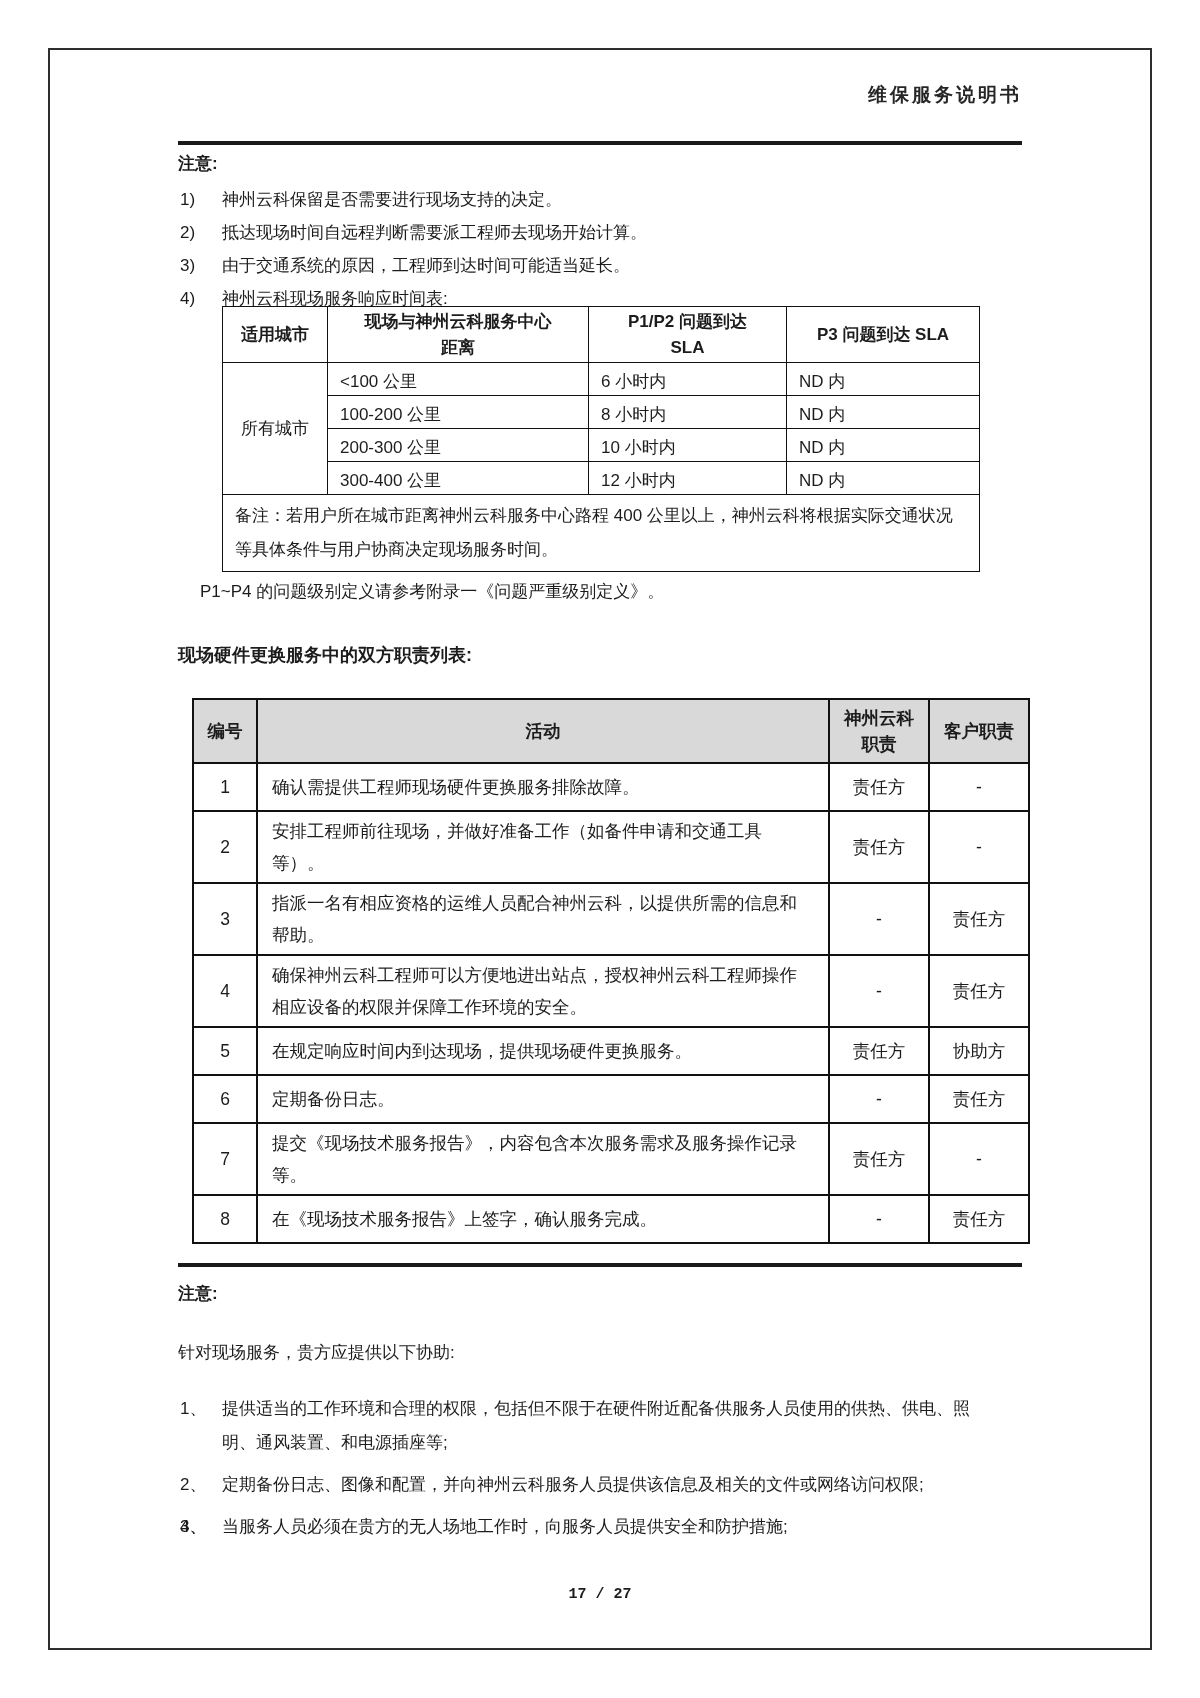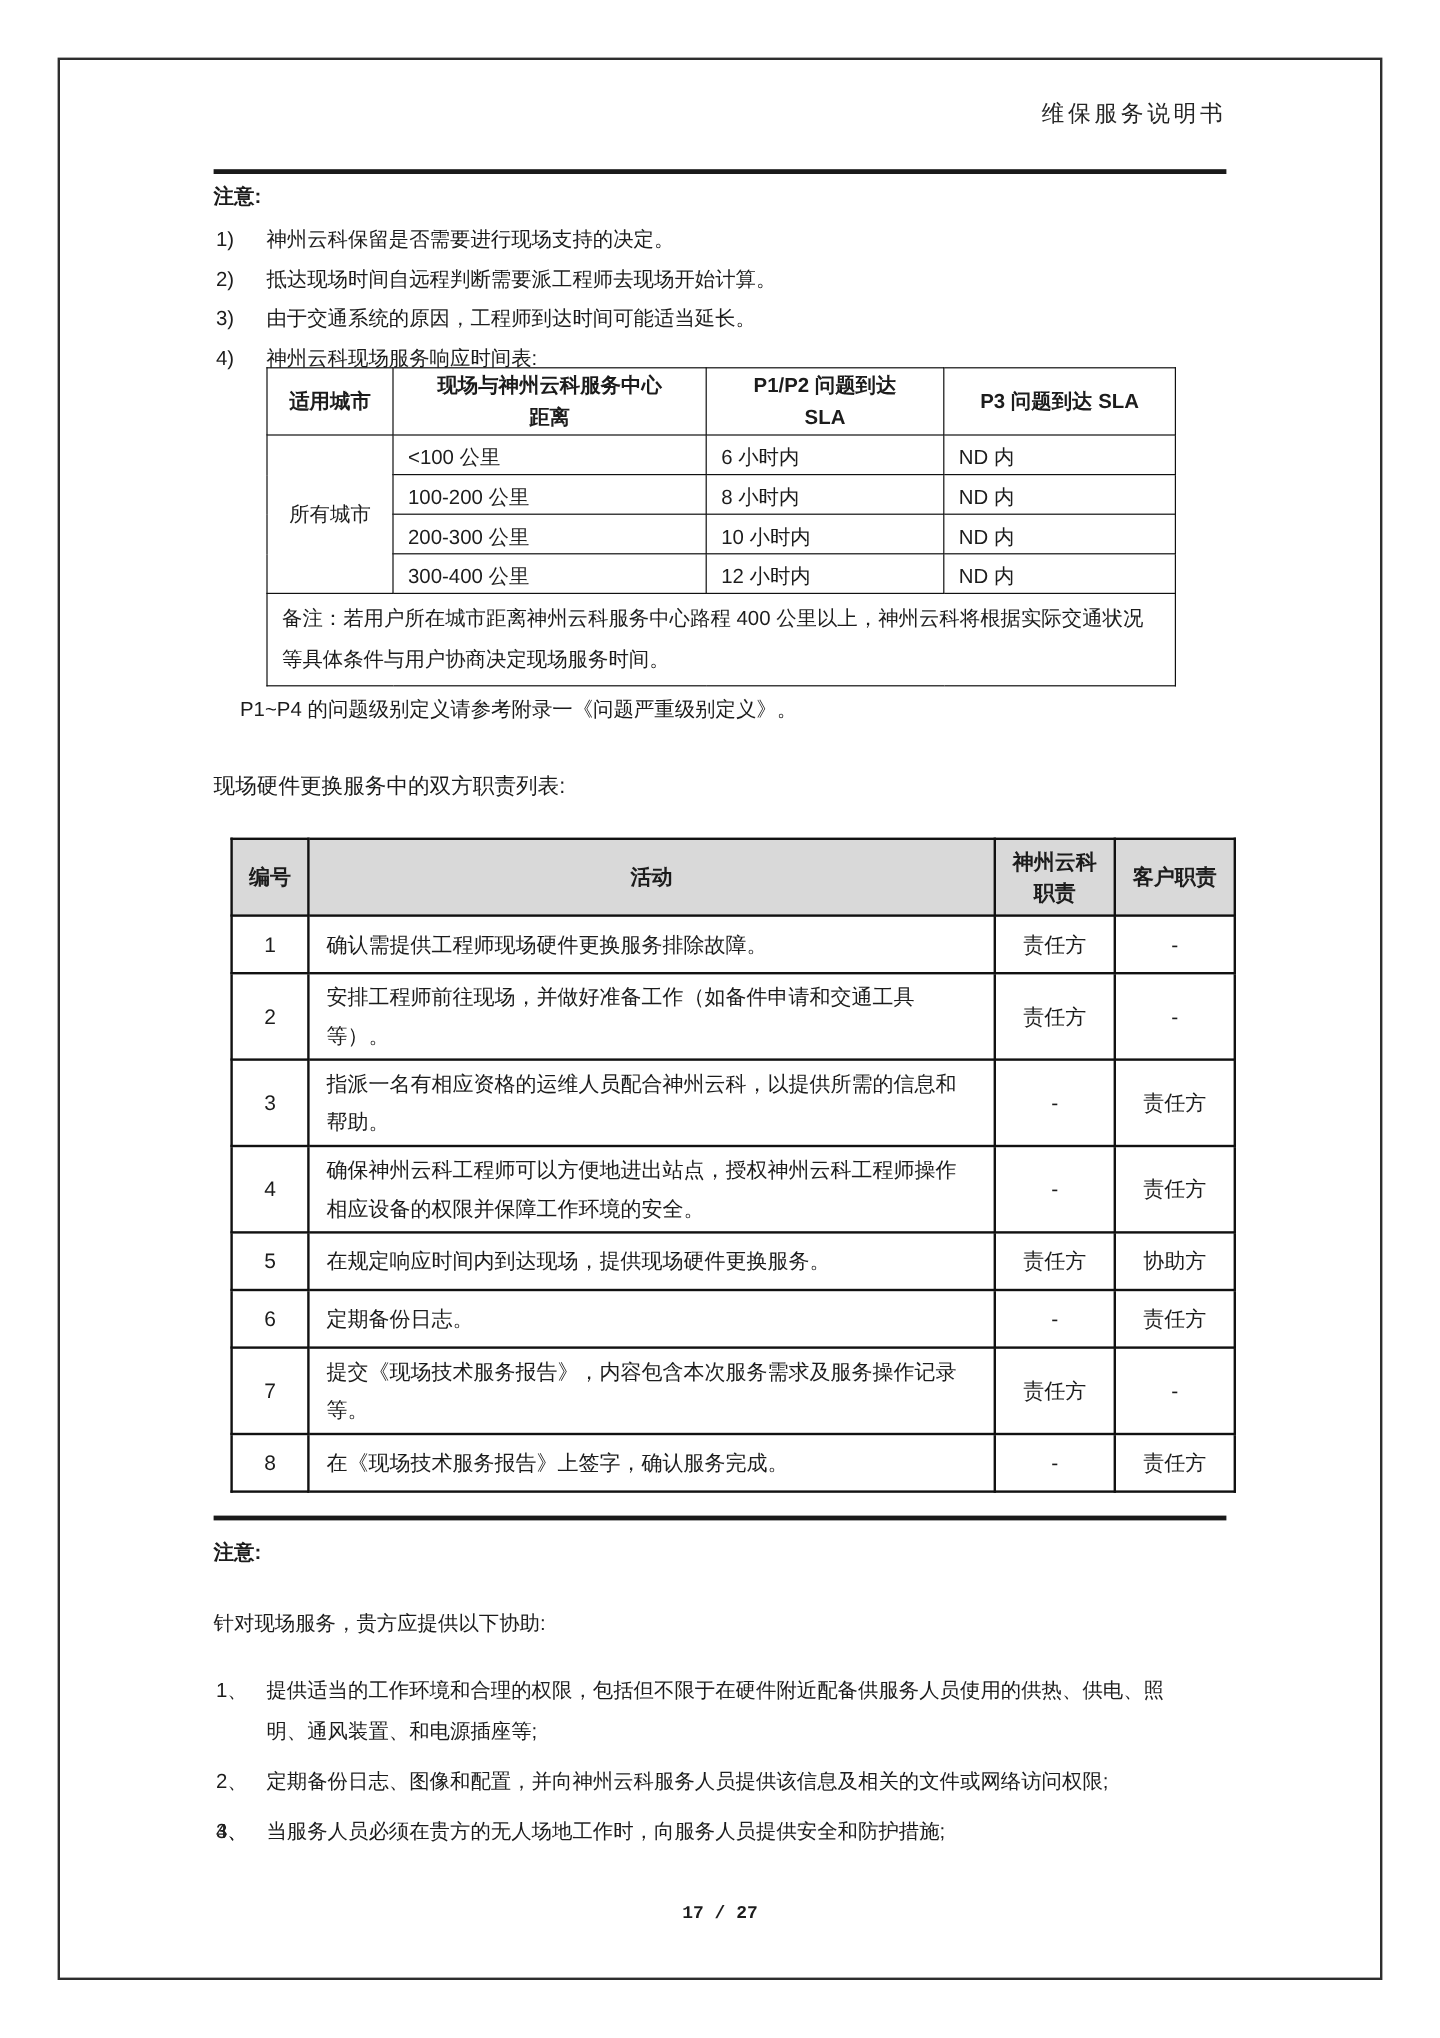--- a/index.html
+++ b/index.html
@@ -2,21 +2,21 @@
 <html style="--header-bg: #d9d9d9;"><head>
 <meta charset="utf-8">
 <style>
   * { margin:0; padding:0; box-sizing:border-box; }
   html,body { width:1200px; height:1698px; background:#fdfdfd; }
   body { font-family:"Liberation Sans","DejaVu Sans",sans-serif; color:#1c1c1c; position:relative; }
   .page { position:absolute; inset:0; background:#ffffff; }
   .frame { position:absolute; left:48px; top:48px; width:1104px; height:1602px;
            border:2px solid #2e2e2e; background:#fff; }
   .doc-header { position:absolute; top:82px; right:178px; font-family:"Liberation Serif","DejaVu Serif",serif;
-                font-size:19px; letter-spacing:3px; color:#262626; }
+                font-size:19px; letter-spacing:3px; color:#262626;font-weight:bold; }
   .rule { position:absolute; left:178px; width:844px; height:4px; background:#1a1a1a; }
   .rule1 { top:141px; }
   .rule2 { top:1263px; }
 
   .note-label { font-weight:bold; font-size:17px; }
 
   .notes-top { position:absolute; left:178px; top:152px; width:844px; }
   .notes-top .olist { margin-top:8px; }
   .li { position:relative; padding-left:44px; font-size:17px; line-height:33px; }
   .li .marker { position:absolute; left:2px; top:0; }
@@ -26,21 +26,21 @@
         font-size:17px; }
   .t1 th, .t1 td { border:1.5px solid #111; }
   .t1 tr.thead th { height:56px; font-weight:bold; text-align:center; vertical-align:middle;
                     line-height:26px; font-size:17px; }
   .t1 td { height:33px; padding:4px 0 0 12px; text-align:left; vertical-align:middle; }
   .t1 td.city { text-align:center; padding:0; vertical-align:middle; }
   .t1 tr.remark td { height:76px; line-height:34px; padding:4px 12px; }
 
   .footnote { position:absolute; left:200px; top:580px; font-size:17px; }
 
-  .sec-title { position:absolute; left:178px; top:643px; font-size:18px; }
+  .sec-title { position:absolute; left:178px; top:643px; font-size:18px;font-weight:bold; }
 
   
   .t2 { position:absolute; left:192px; top:698px; width:836px; border-collapse:collapse; table-layout:fixed;
         font-size:17.5px; }
   .t2 th, .t2 td { border:2px solid #111; vertical-align:middle; }
   .t2 tr.thead th { height:64px; font-weight:bold; text-align:center; line-height:26px;
                     background:var(--header-bg,#d9d9d9); }
   .t2 td { height:48px; }
   .t2 td.no, .t2 td.resp { text-align:center; }
   .t2 td.act { text-align:left; padding:3px 14px; line-height:32px;margin-left:33px; }

